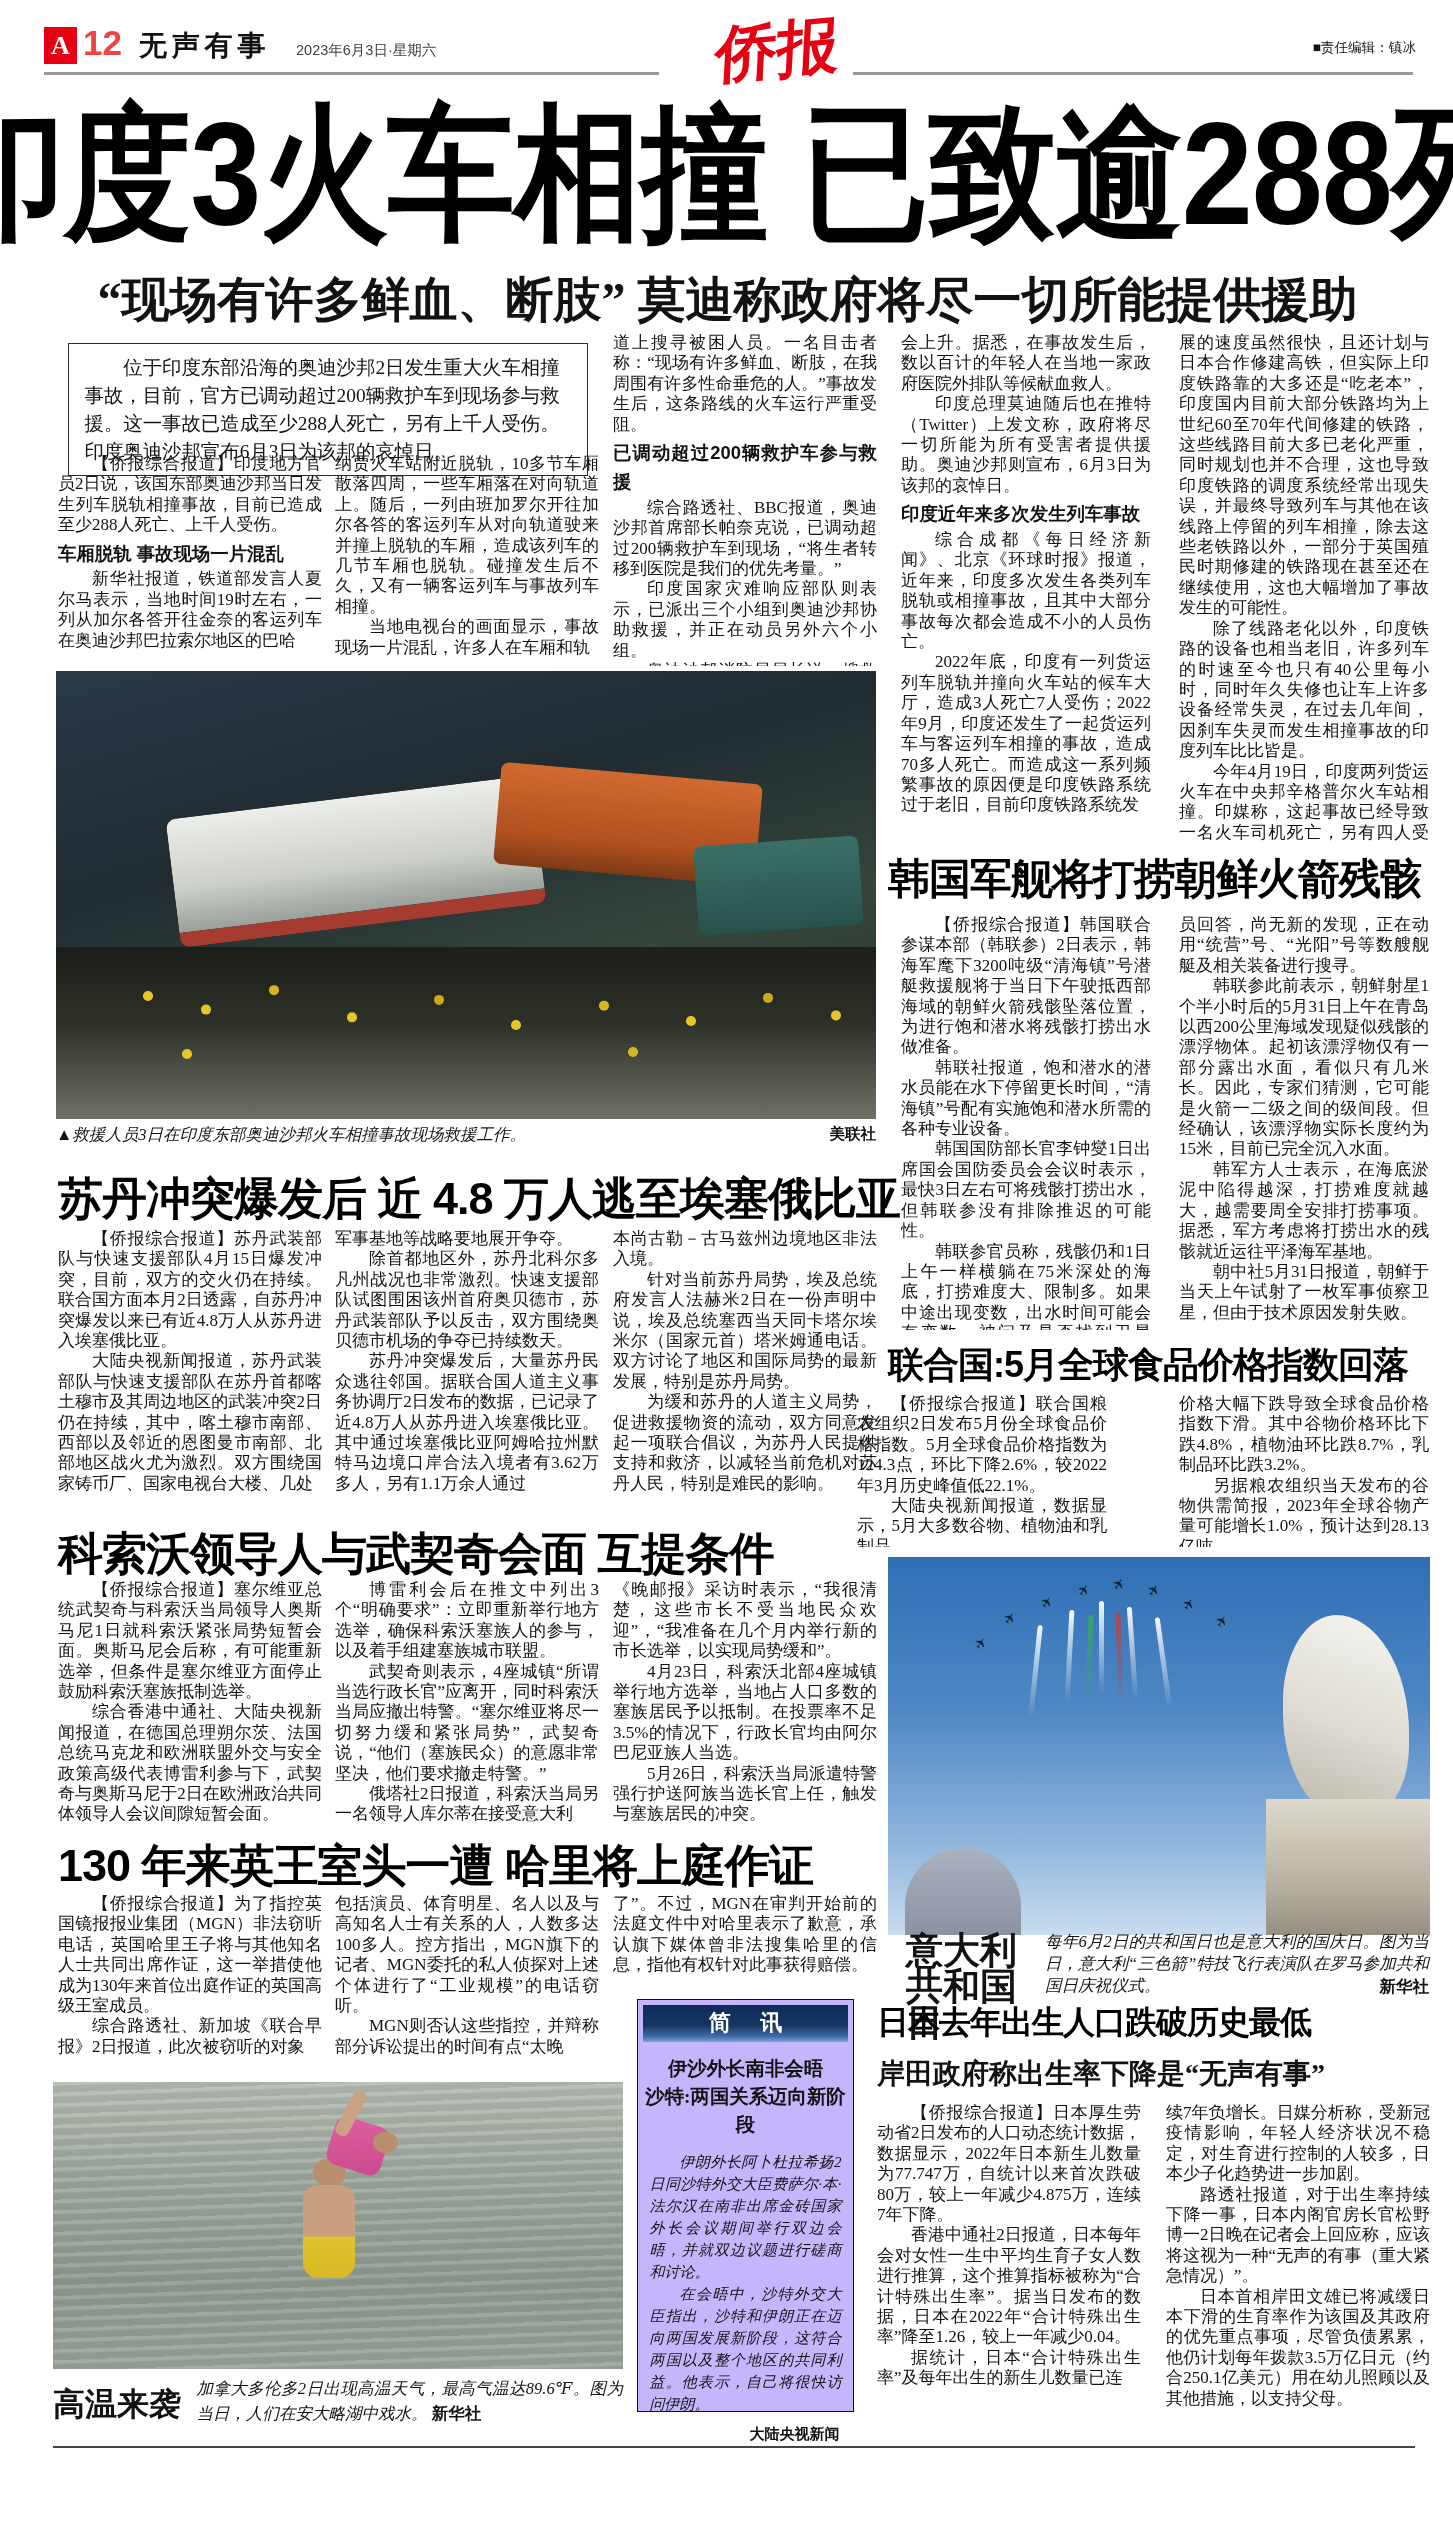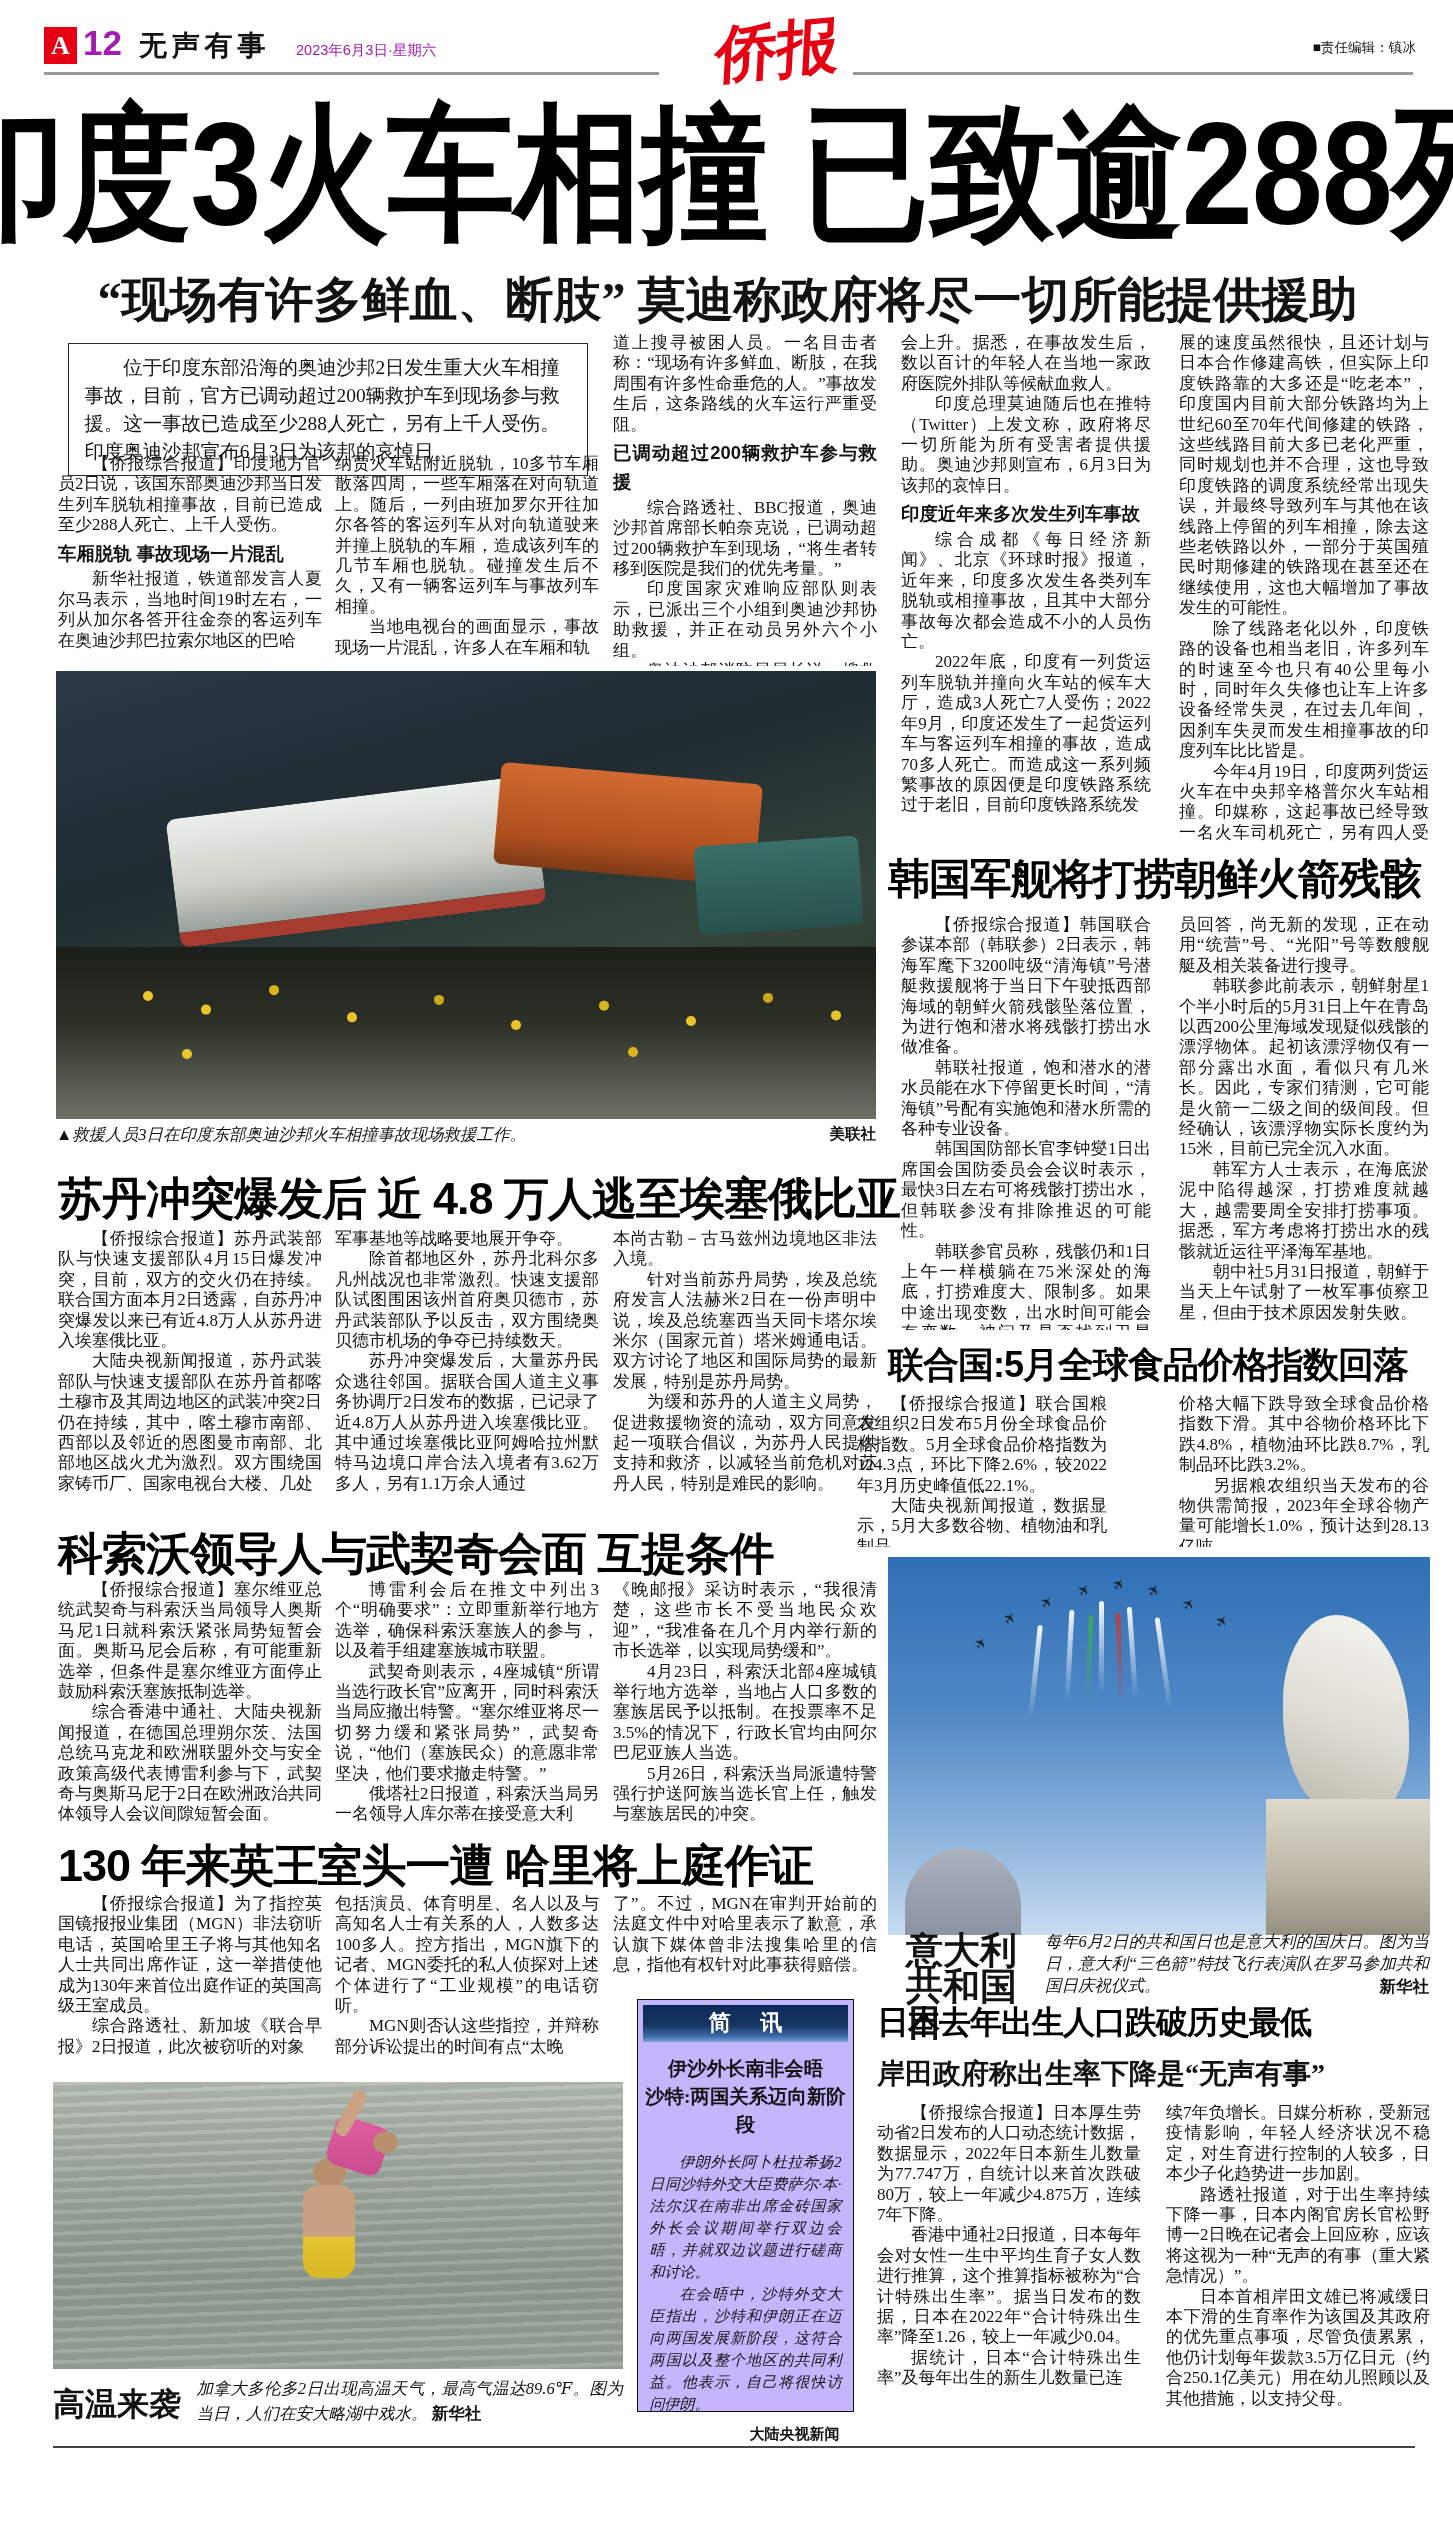--- a/index.html
+++ b/index.html
@@ -24,23 +24,23 @@
          background:linear-gradient(180deg,rgba(255,255,255,.95),rgba(255,255,255,0));}
   .jet{position:absolute;font-size:14.5px;color:#16202a;transform:rotate(-58deg);}
 </style>
 </head>
 <body>
 
 <div id="page">
 
   <div class="abs" style="left:44px;top:27px;width:33px;height:37px;background:#e60012;color:#fff;
        display:flex;align-items:center;justify-content:center;font-weight:900;font-size:26px;" class2="sans">A</div>
-  <div class="abs sans" style="left:83px;top:23px;font-size:35px;font-weight:700;color:#a21caf;">12</div>
+  <div class="abs sans" style="left:83px;top:23px;font-size:35px;font-weight:700;color:#ef4444;">12</div>
   <div class="abs sans" style="left:139px;top:27px;font-size:28px;font-weight:900;letter-spacing:4.8px;">无声有事</div>
-  <div class="abs sans" style="left:296px;top:41px;font-size:14.5px;color:#a21caf;text-align:right;">2023年6月3日·星期六</div>
+  <div class="abs sans" style="left:296px;top:41px;font-size:14.5px;color:#404040;text-align:right;">2023年6月3日·星期六</div>
   <div class="abs" style="left:690px;top:9.7px;width:174px;height:81px;color:#e60012;
        font-size:62px;font-weight:900;transform:rotate(-5deg) skewX(-8deg);line-height:81px;text-align:center;">侨报</div>
   <div class="abs sans" style="left:1212px;top:39px;width:204px;font-size:13.6px;text-align:right;">■责任编辑：镇冰</div>
   <div class="abs rule" style="left:44px;top:72px;width:615px;height:2.9px;"></div>
   <div class="abs rule" style="left:853px;top:72px;width:560px;height:2.9px;"></div>
 
   <div class="abs headline" style="left:44px;top:93px;width:1367px;height:167px;display:flex;
        align-items:center;justify-content:center;font-size:124px;">
     <span style="transform:scale(1.03,1.18);display:inline-block;">印度3火车相撞 已致逾288死</span>
   </div>

